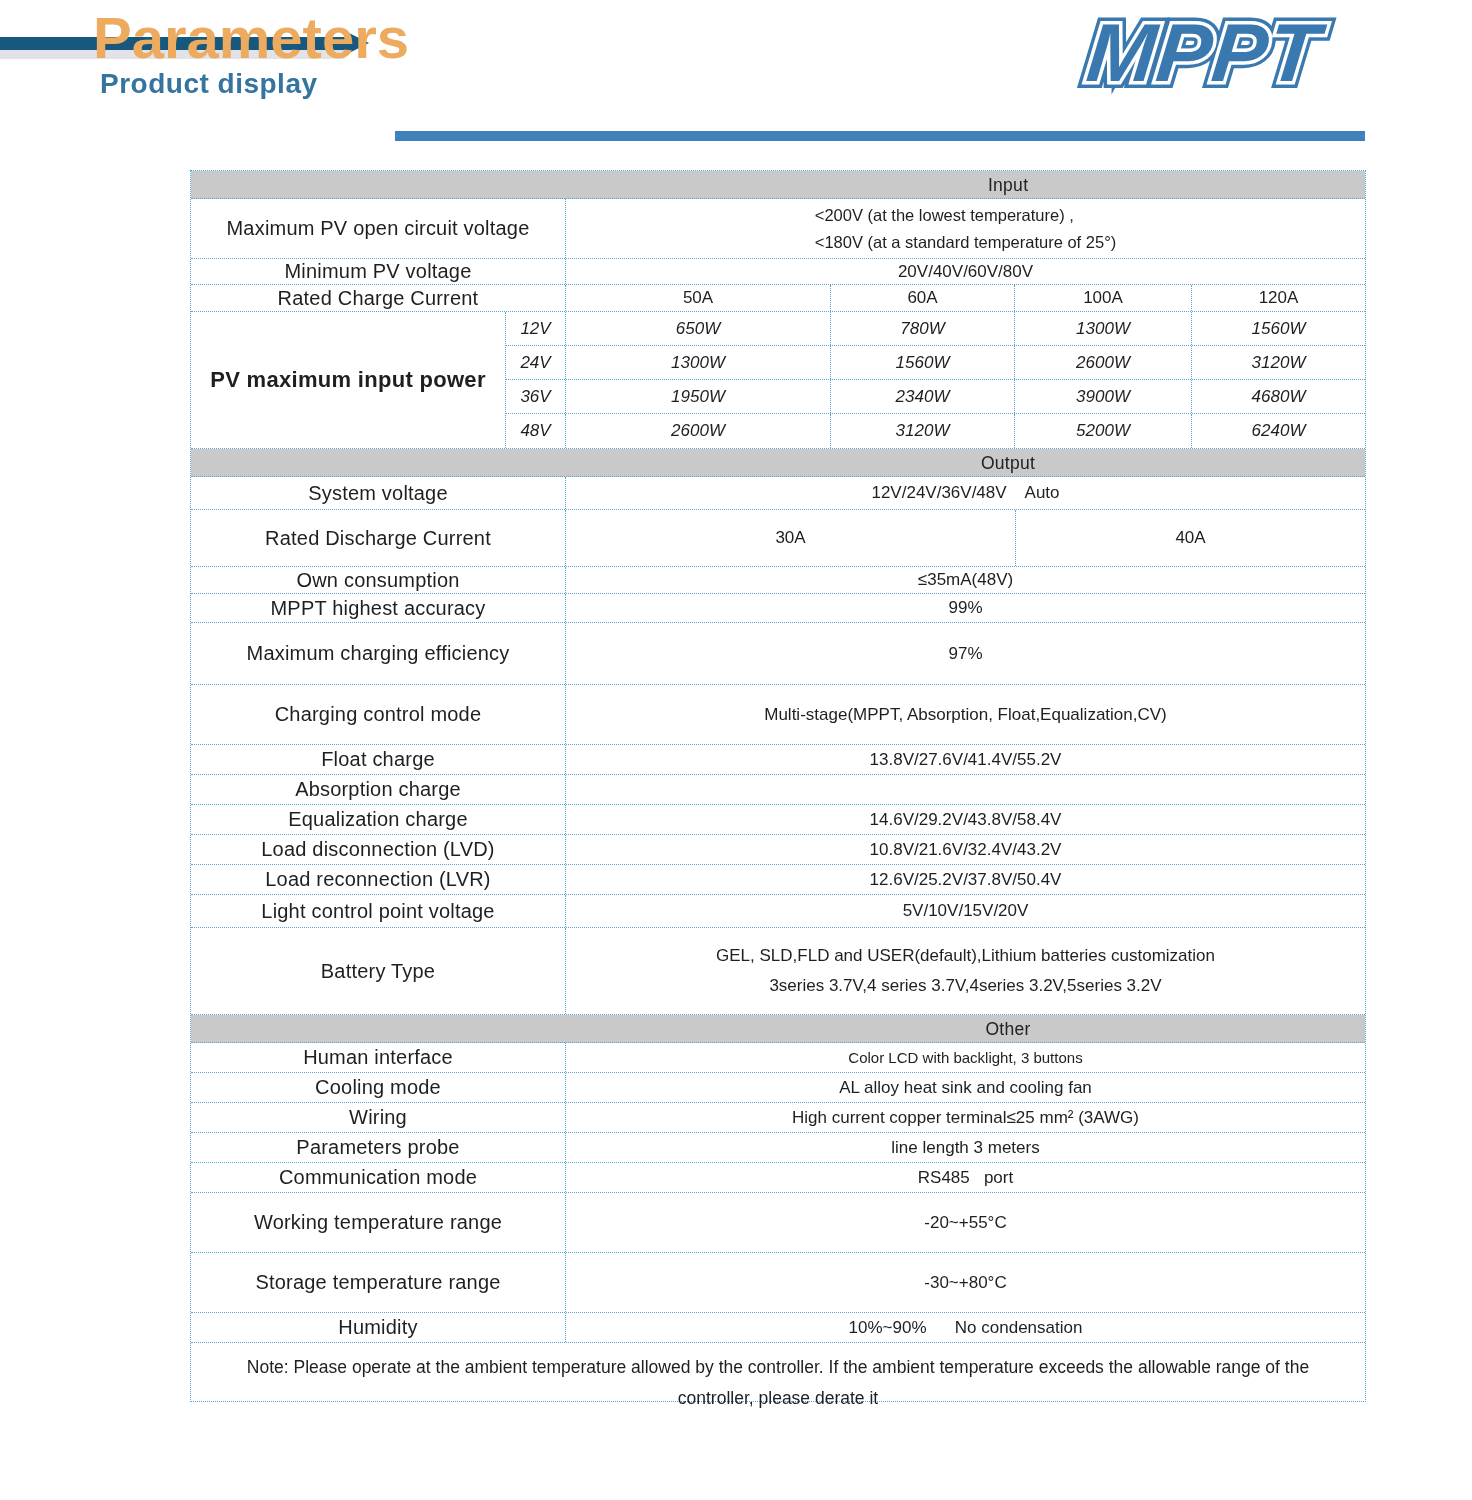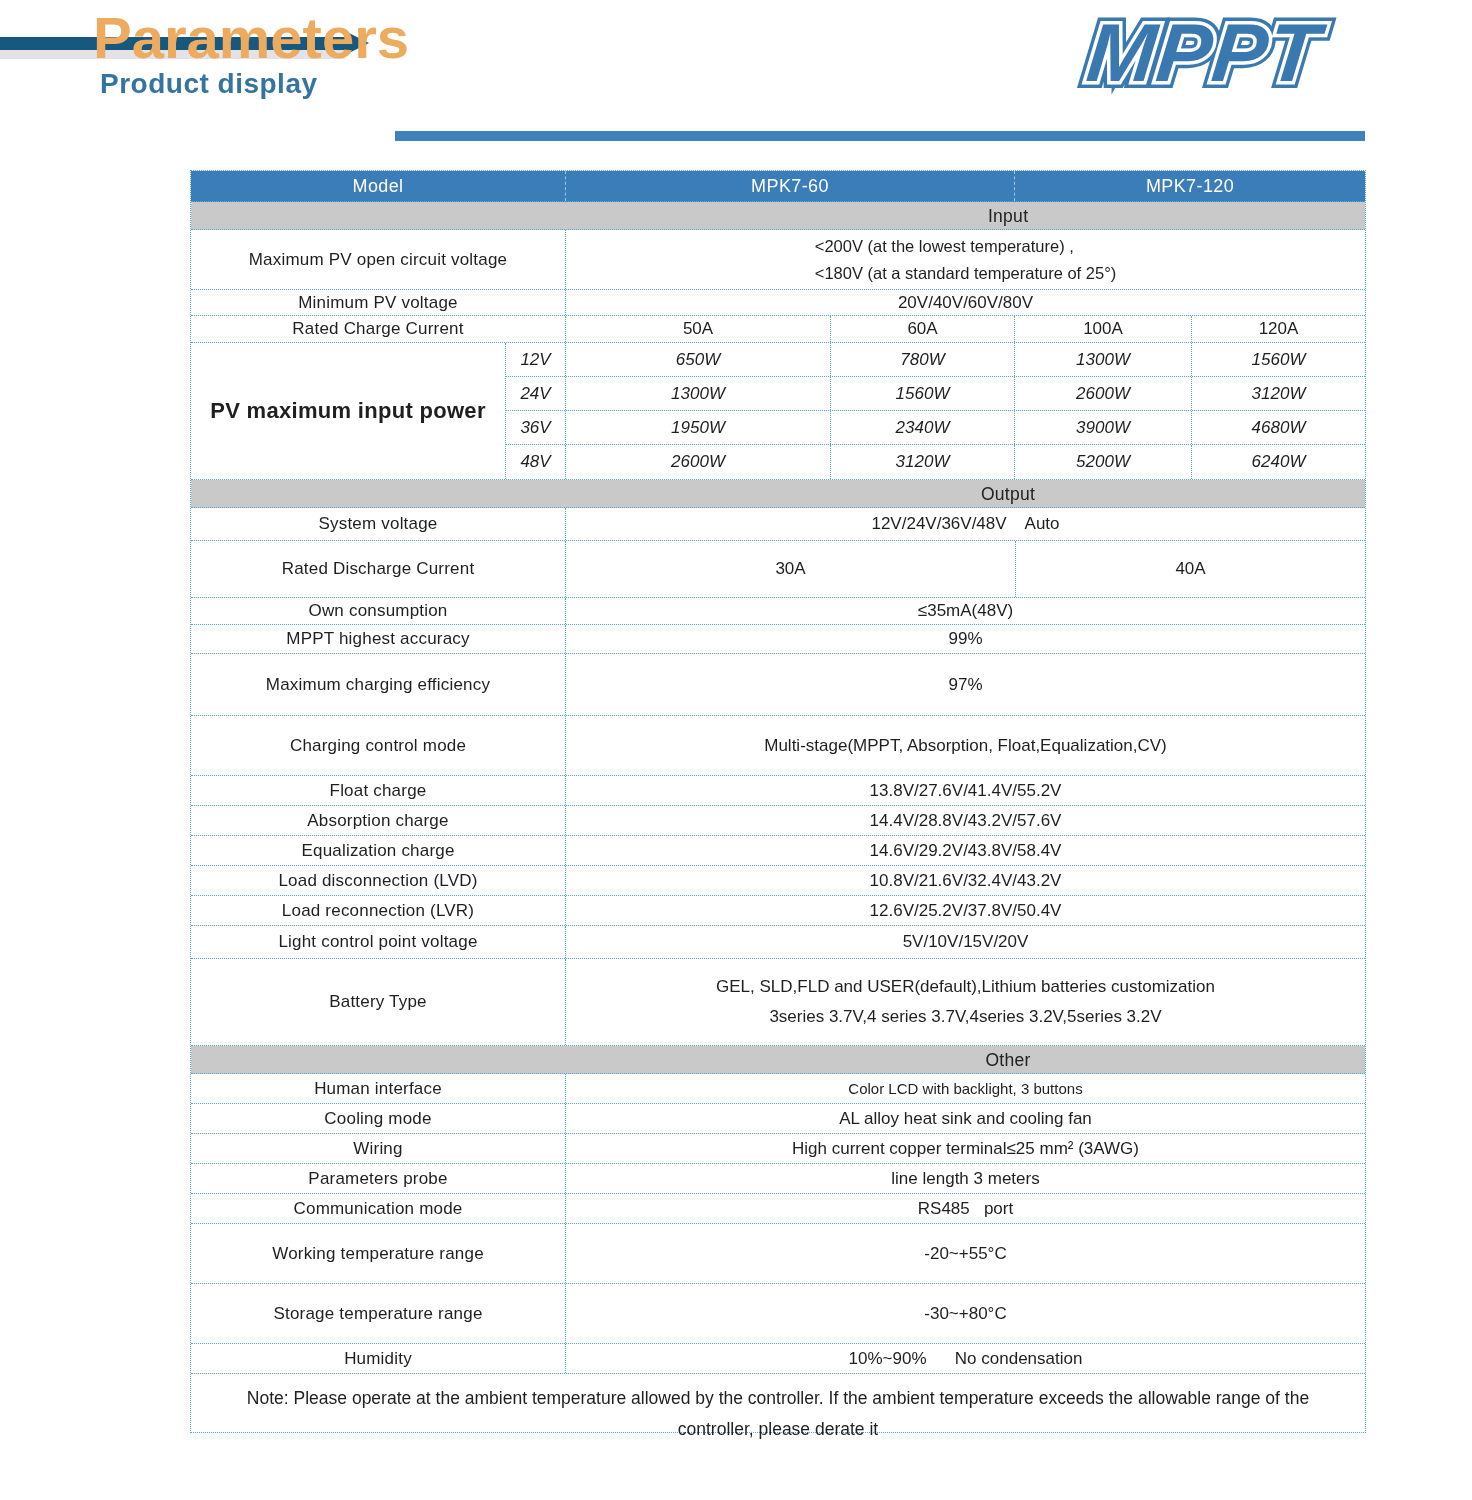--- a/index.html
+++ b/index.html
@@ -31,21 +31,21 @@
   .top-rule { position:absolute; left:395px; top:131px; width:970px; height:10px; background:#3f82bb; }
 
   
   .spec-table { position:absolute; left:190px; top:170px; width:1176px;
     border:1px dotted #58a6d4; background:#ffffff; }
 
   .row { display:flex; align-items:stretch; border-bottom:1px dotted #58a6d4; }
   .row.last { border-bottom:none; }
 
   .lc { width:375px; border-right:1px dotted #58a6d4; display:flex; align-items:center;
-    justify-content:center; font-size:17px; letter-spacing:0.2px; padding:12px 6px; }
+    justify-content:center; font-size:20px; letter-spacing:0.2px; padding:12px 6px; }
   .vc { flex:1; display:flex; align-items:center; justify-content:center; text-align:center;
     font-size:17px; white-space:pre-wrap; padding:0 2px; }
 
   
   .hdr { background:#3b7db8; color:#ffffff; height:31px; }
   .hdr .h-model { width:375px; border-right:1px dashed rgba(255,255,255,.55); }
   .hdr .h-c1 { width:449px; border-right:1px dashed rgba(255,255,255,.55); }
   .hdr .h-c2 { flex:1; }
   .hdr div { display:flex; align-items:center; justify-content:center; font-size:18px; letter-spacing:0.4px; }
 
@@ -93,25 +93,20 @@
 <div class="logo-stack">
   <span class="logo-l1">MPPT</span>
   <span class="logo-l2">MPPT</span>
   <span class="logo-l3">MPPT</span>
 </div>
 
 <div class="top-rule"></div>
 
 <div class="spec-table">
 
-  <div class="row hdr">
-    <div class="h-model">Model</div>
-    <div class="h-c1">MPK7-60</div>
-    <div class="h-c2">MPK7-120</div>
-  </div>
 
   <div class="section-bar">
     <span>Input</span>
   </div>
 
   <div class="row" style="height:60px">
     <div class="lc">Maximum PV open circuit  voltage</div>
     <div class="vc">
       <span class="two-line"><span>&lt;200V (at the lowest temperature) ,</span><br><span>&lt;180V (at a standard temperature of 25°)</span></span>
     </div>
@@ -199,21 +194,20 @@
     <div class="vc">Multi-stage(MPPT, Absorption, Float,Equalization,CV)</div>
   </div>
 
   <div class="row" style="height:30px">
     <div class="lc">Float charge</div>
     <div class="vc">13.8V/27.6V/41.4V/55.2V</div>
   </div>
 
   <div class="row" style="height:30px">
     <div class="lc">Absorption charge</div>
-    <div class="vc">14.4V/28.8V/43.2V/57.6V</div>
   </div>
 
   <div class="row" style="height:30px">
     <div class="lc">Equalization charge</div>
     <div class="vc">14.6V/29.2V/43.8V/58.4V</div>
   </div>
 
   <div class="row" style="height:30px">
     <div class="lc">Load disconnection (LVD)</div>
     <div class="vc">10.8V/21.6V/32.4V/43.2V</div>

